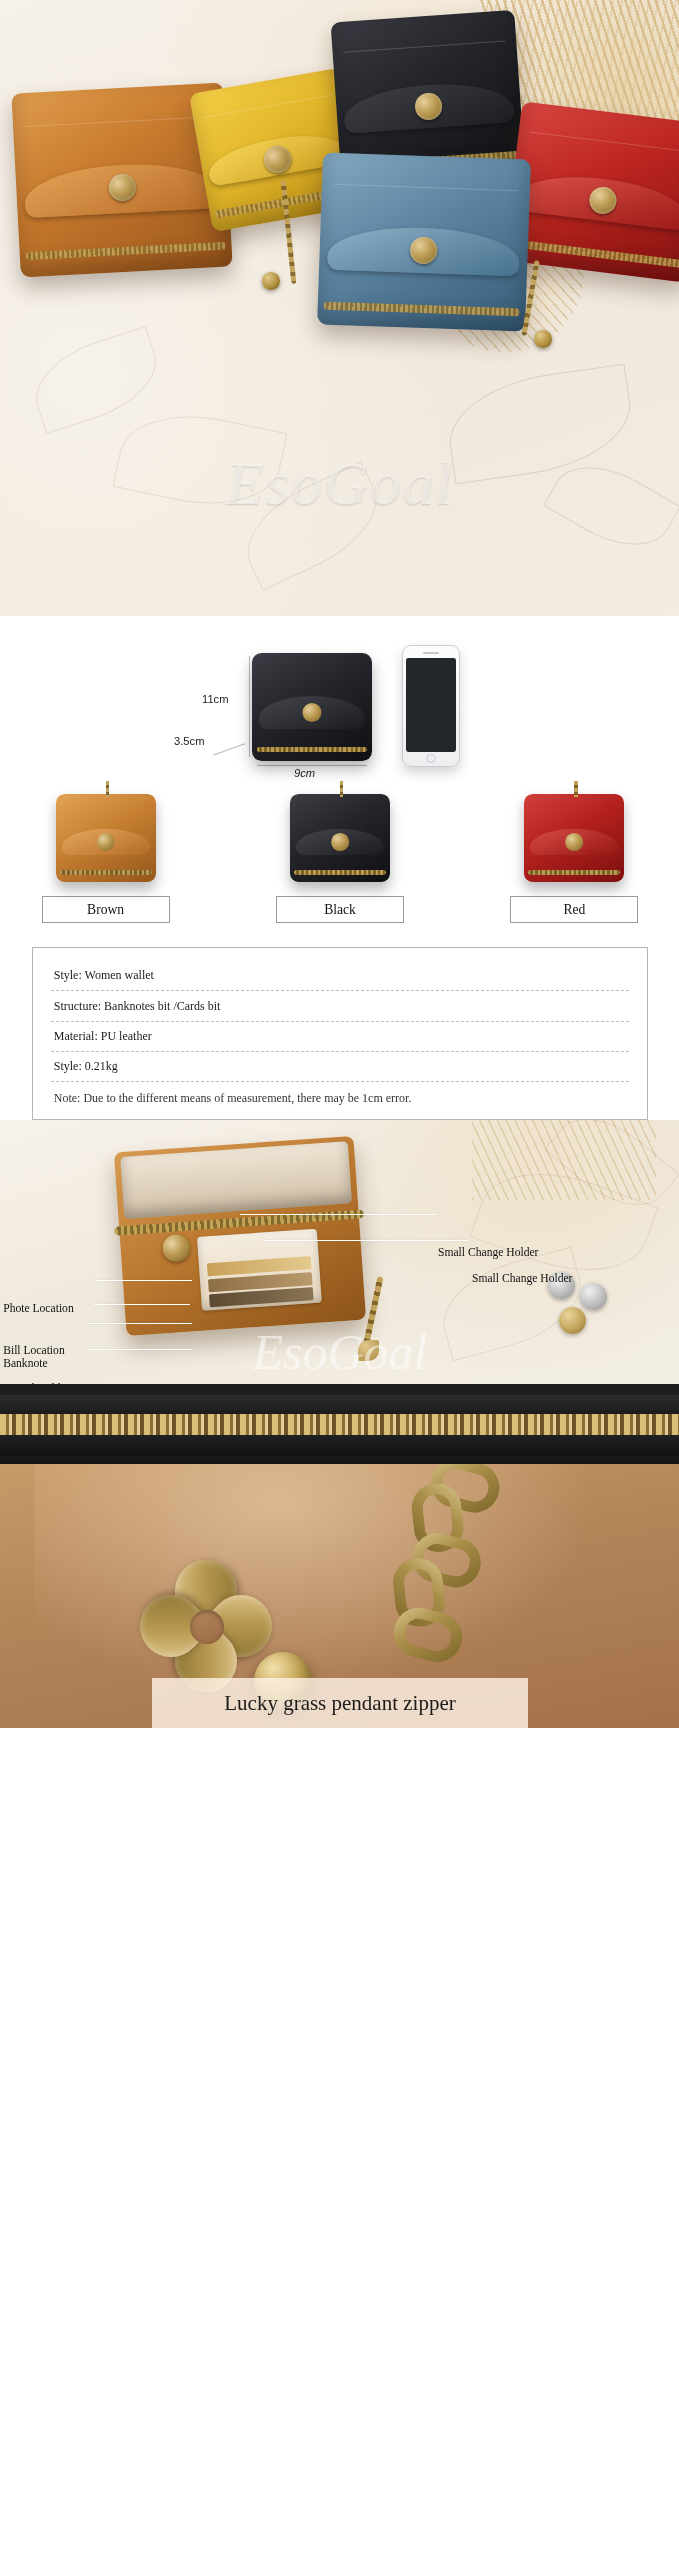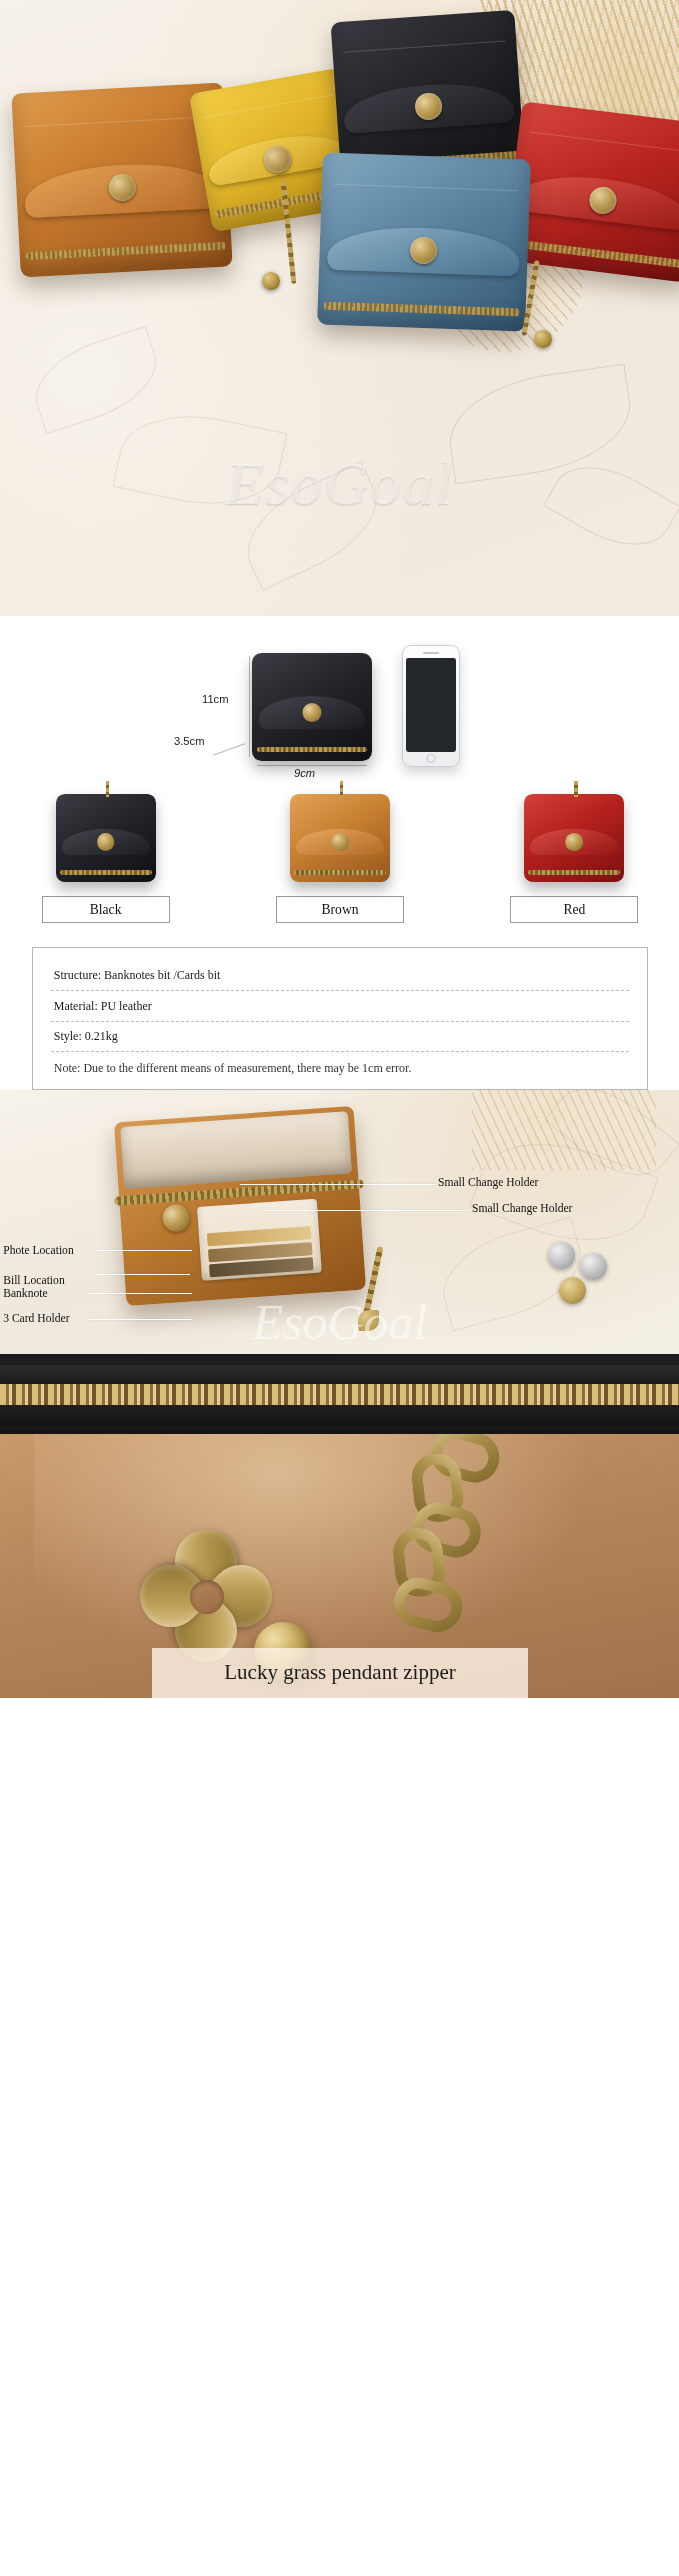--- a/index.html
+++ b/index.html
@@ -359,26 +359,27 @@
     background: radial-gradient(circle at 35% 30%, #e0c78c, #ab8c41);
     border-radius: 50% 10% 50% 10%;
   }
 
   .callout {
     position: absolute;
     font-size: 11.6px;
     color: #111;
     font-family: "Liberation Serif", serif;
     white-space: nowrap;
+    margin-top: 40px;
   }
   .cl-line { position: absolute; height: 0.8px; background: #ffffff; box-shadow: 0 0 0.8px rgba(0,0,0,0.35); }
 
   .co-small1 { left: 438px; top: 86px; }
   .co-small2 { left: 472px; top: 112px; }
-  .co-photo  { left: 3.2px;   top: 154px; }
+  .co-photo  { left: 3.2px;   top: 142px; }
   .co-bill   { left: 3.2px;   top: 184px; }
   .co-bank   { left: 3.2px;   top: 197px; }
   .co-3card  { left: 3.2px;   top: 222px; }
 
   .ln1 { left: 240px; top: 94px; width: 196px; }
   .ln2 { left: 264px; top: 120px; width: 204px; }
   .ln3 { left: 96px; top: 160px; width: 96px; }
   .ln4 { left: 94px; top: 184px; width: 96px; }
   .ln5 { left: 88px; top: 203px; width: 104px; }
   .ln6 { left: 88px; top: 229px; width: 104px; }
@@ -564,52 +565,53 @@
         <div class="home"></div>
       </div>
 
       <div class="dim-label dim-11">11cm</div>
       <div class="dim-label dim-35">3.5cm</div>
       <div class="dim-label dim-9">9cm</div>
     </div>
 
     <div class="swatches">
       <div class="swatch">
+        <div class="mini m-brown">
+          <div class="tail"></div>
+          <div class="flap"></div>
+          <div class="stud"></div>
+          <div class="zip"></div>
+        </div>
+        <div class="name">Brown</div>
+      </div>
+
+      <div class="swatch">
         <div class="mini m-black">
           <div class="tail"></div>
           <div class="flap"></div>
           <div class="stud"></div>
           <div class="zip"></div>
         </div>
         <div class="name">Black</div>
-      </div>
-
-      <div class="swatch">
-        <div class="mini m-brown">
-          <div class="tail"></div>
-          <div class="flap"></div>
-          <div class="stud"></div>
-          <div class="zip"></div>
-        </div>
-        <div class="name">Brown</div>
       </div>
 
       <div class="swatch">
         <div class="mini m-red">
           <div class="tail"></div>
           <div class="flap"></div>
           <div class="stud"></div>
           <div class="zip"></div>
         </div>
         <div class="name">Red</div>
       </div>
     </div>
   </div>
 
   <div class="spec-box">
+    <div class="spec-row">Style: Women wallet</div>
     <div class="spec-row">Structure: Banknotes bit /Cards bit</div>
     <div class="spec-row">Material: PU leather</div>
     <div class="spec-row">Style: 0.21kg</div>
     <div class="spec-note">Note: Due to the different means of measurement, there may be 1cm error.</div>
   </div>
 
 
   <div class="cap-photo">
     <div class="grasstop"></div>
     <div class="leafbg lb1"></div>

